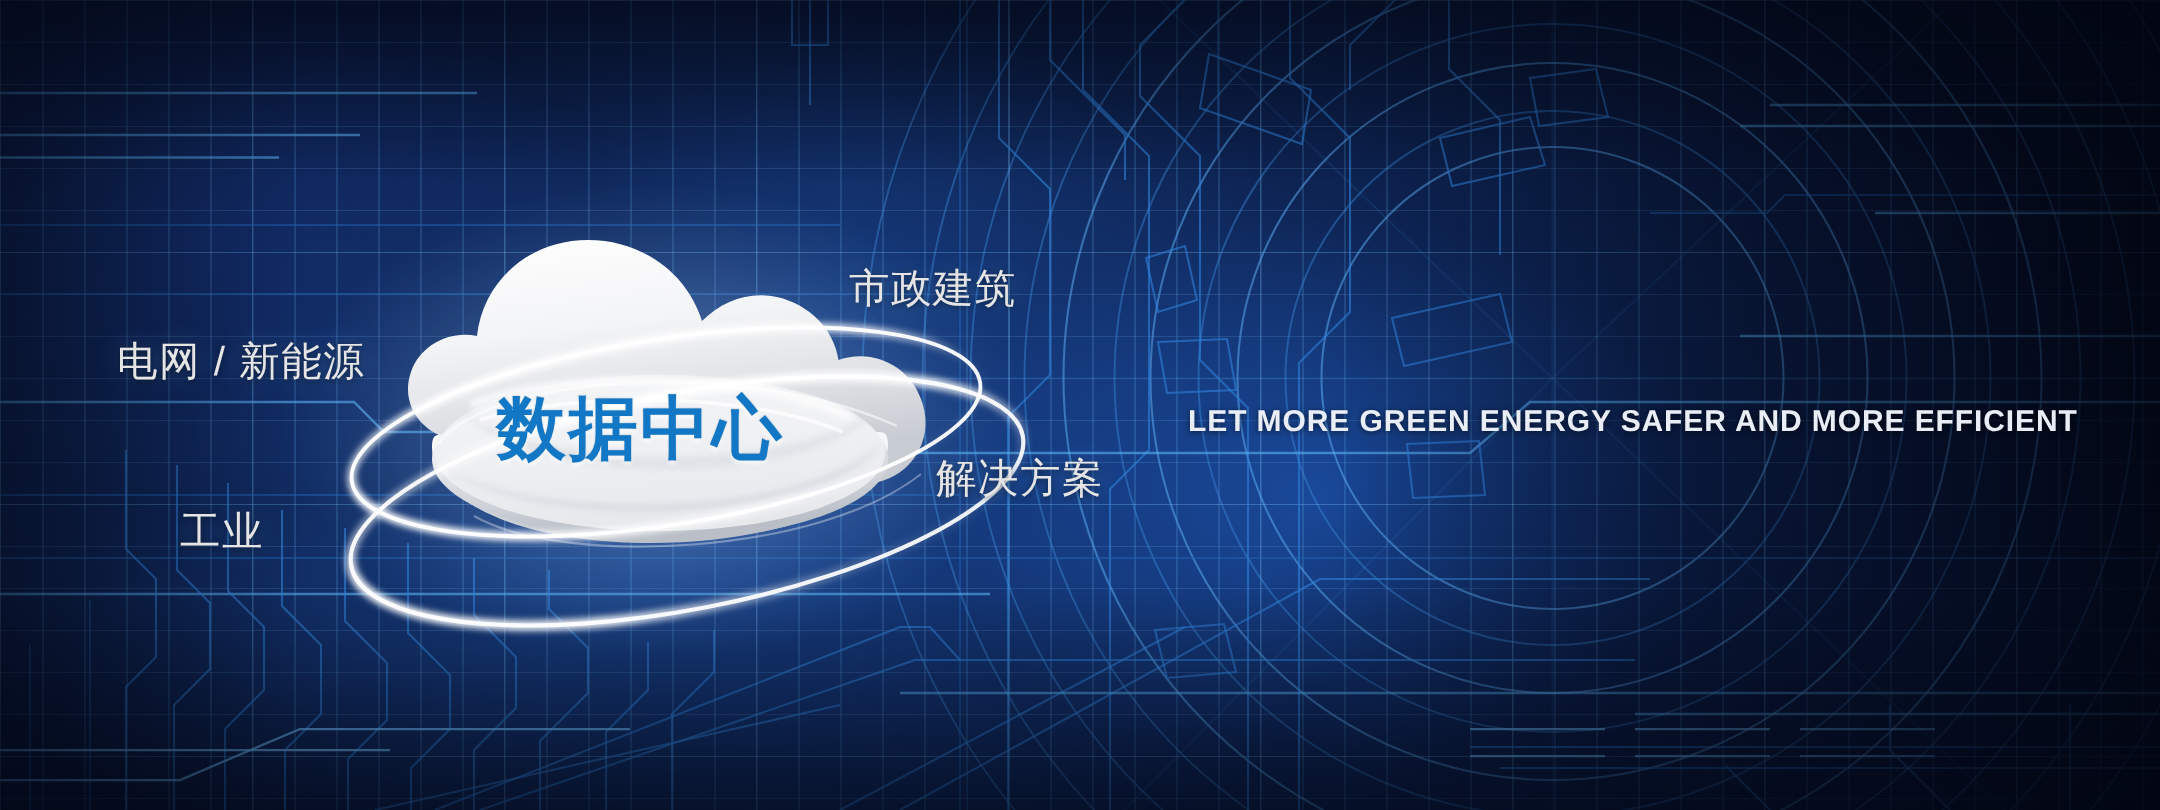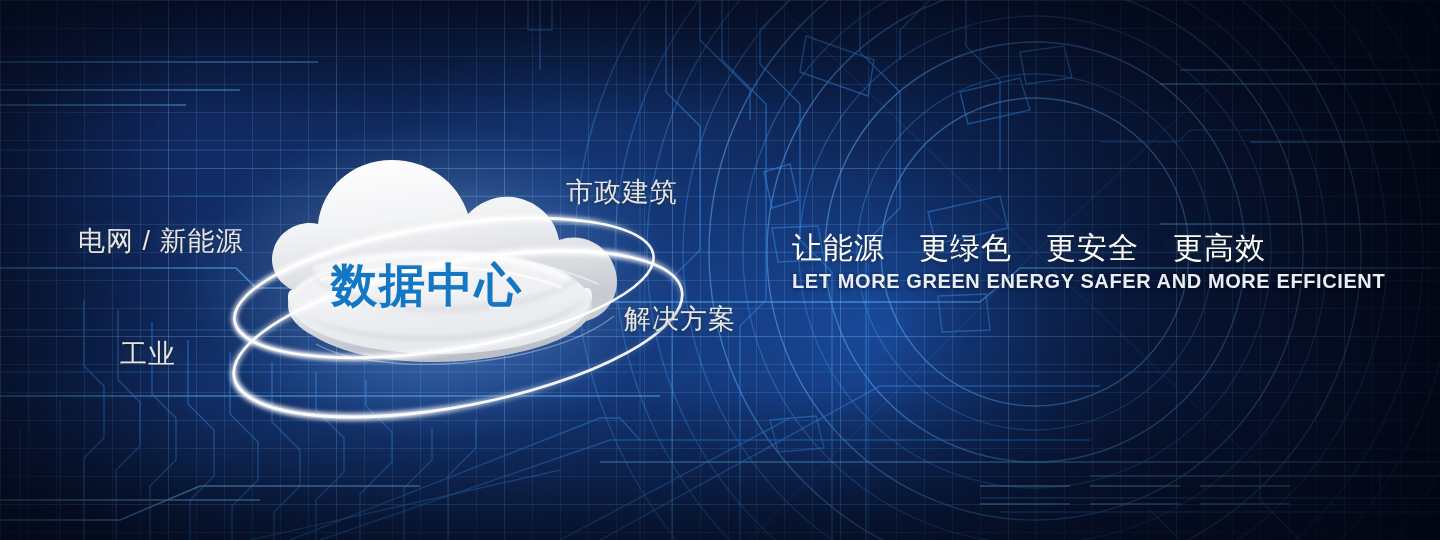--- a/index.html
+++ b/index.html
@@ -301,19 +301,16 @@
     </svg>
   </div>
 
   <div id="cloud-title">数据中心</div>
 
   <div class="cn-label" id="label-grid">电网 / 新能源</div>
   <div class="cn-label" id="label-ind">工业</div>
   <div class="cn-label" id="label-muni">市政建筑</div>
   <div class="cn-label" id="label-data">解决方案</div>
 
-  <div id="slogan">
-    <span>让能源</span><span>更绿色</span><span>更安全</span><span>更高效</span>
-  </div>
 
   <div id="slogan-en">LET MORE GREEN ENERGY SAFER AND MORE EFFICIENT</div>
 
 </div>
 
 </body></html>

